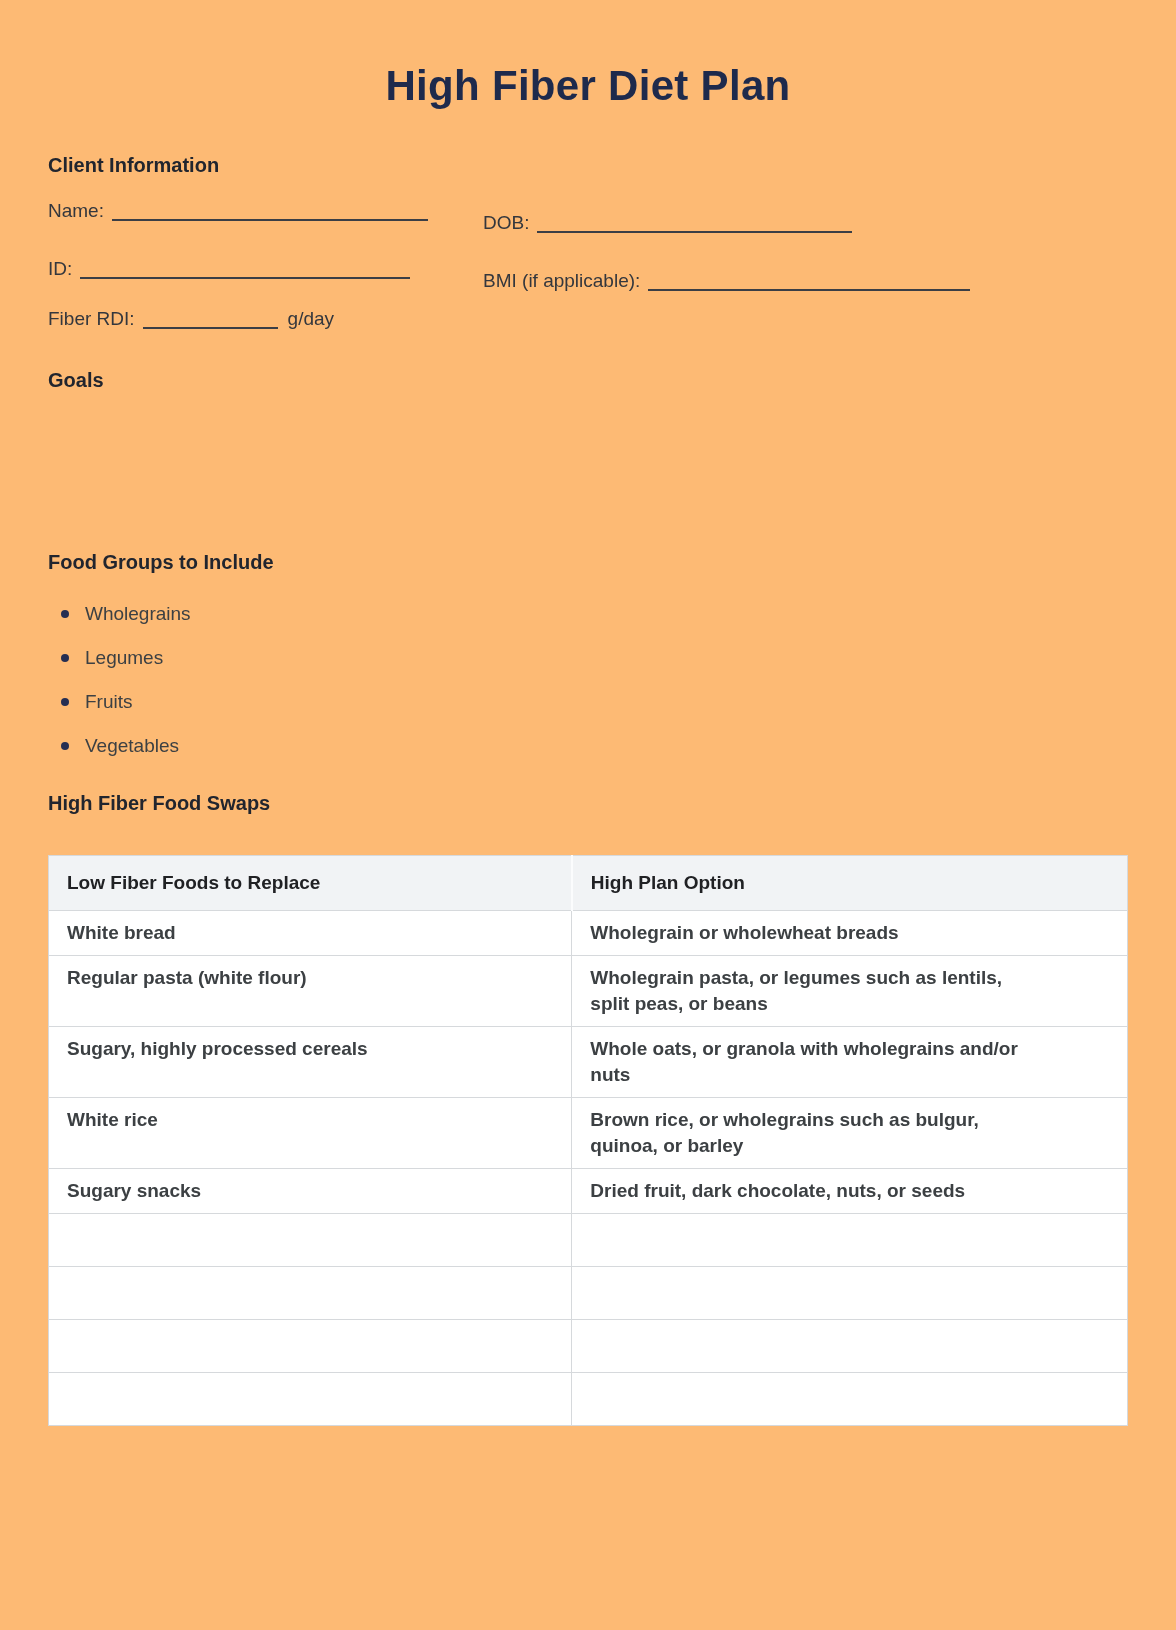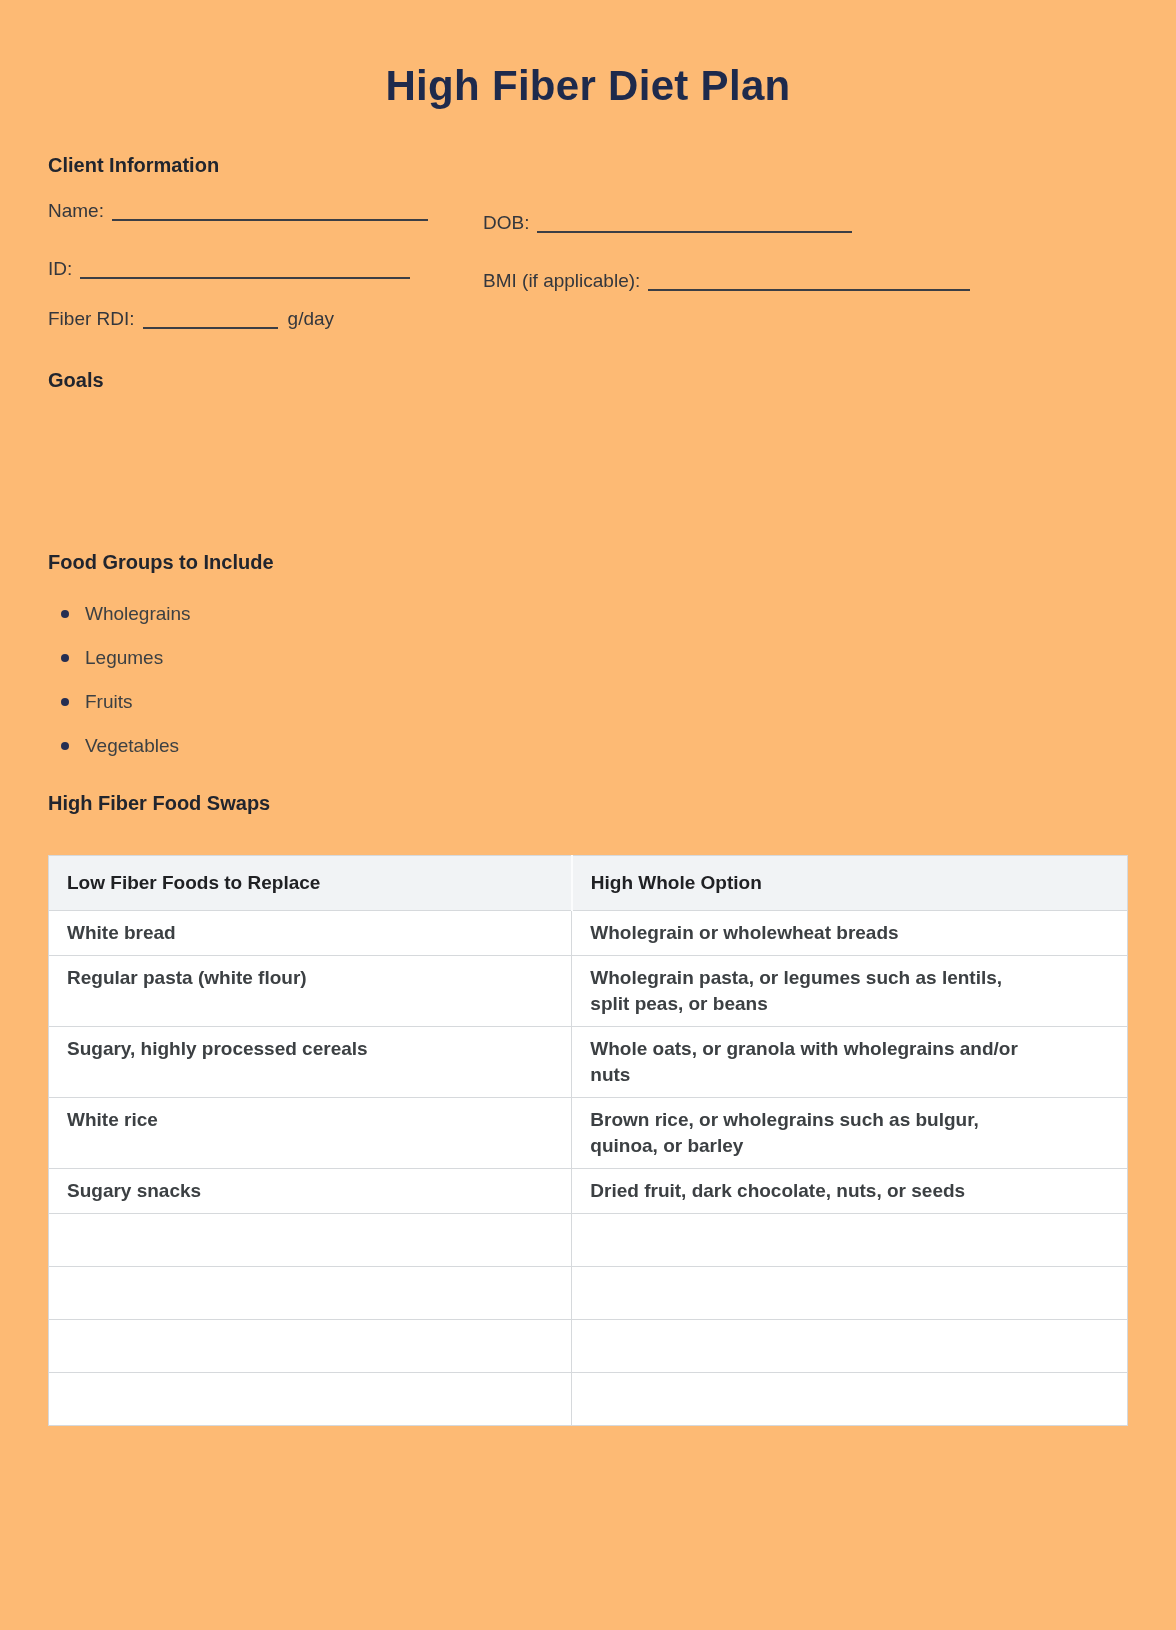--- a/index.html
+++ b/index.html
@@ -161,21 +161,21 @@
     <h2 class="section-heading heading-swaps">High Fiber Food Swaps</h2>
 
     <table class="swaps">
       <colgroup>
         <col style="width:48.5%">
         <col style="width:51.5%">
       </colgroup>
       <thead>
         <tr>
           <th>Low Fiber Foods to Replace</th>
-          <th>High Whole Option</th>
+          <th>High Plan Option</th>
         </tr>
       </thead>
       <tbody>
         <tr>
           <td class="cell-low">White bread</td>
           <td class="cell-high">Wholegrain or wholewheat breads</td>
         </tr>
         <tr>
           <td class="cell-low">Regular pasta (white flour)</td>
           <td class="cell-high">Wholegrain pasta, or legumes such as lentils,

